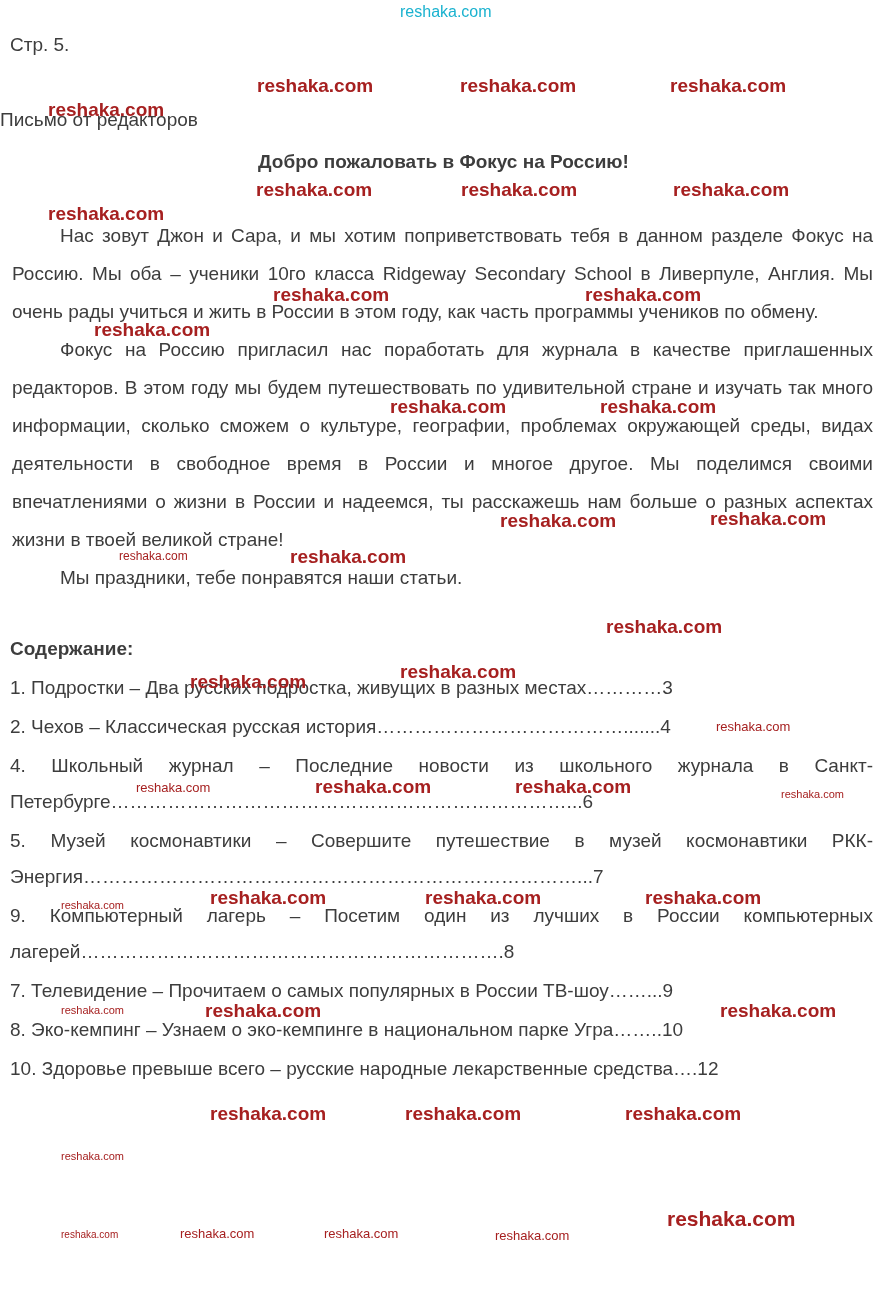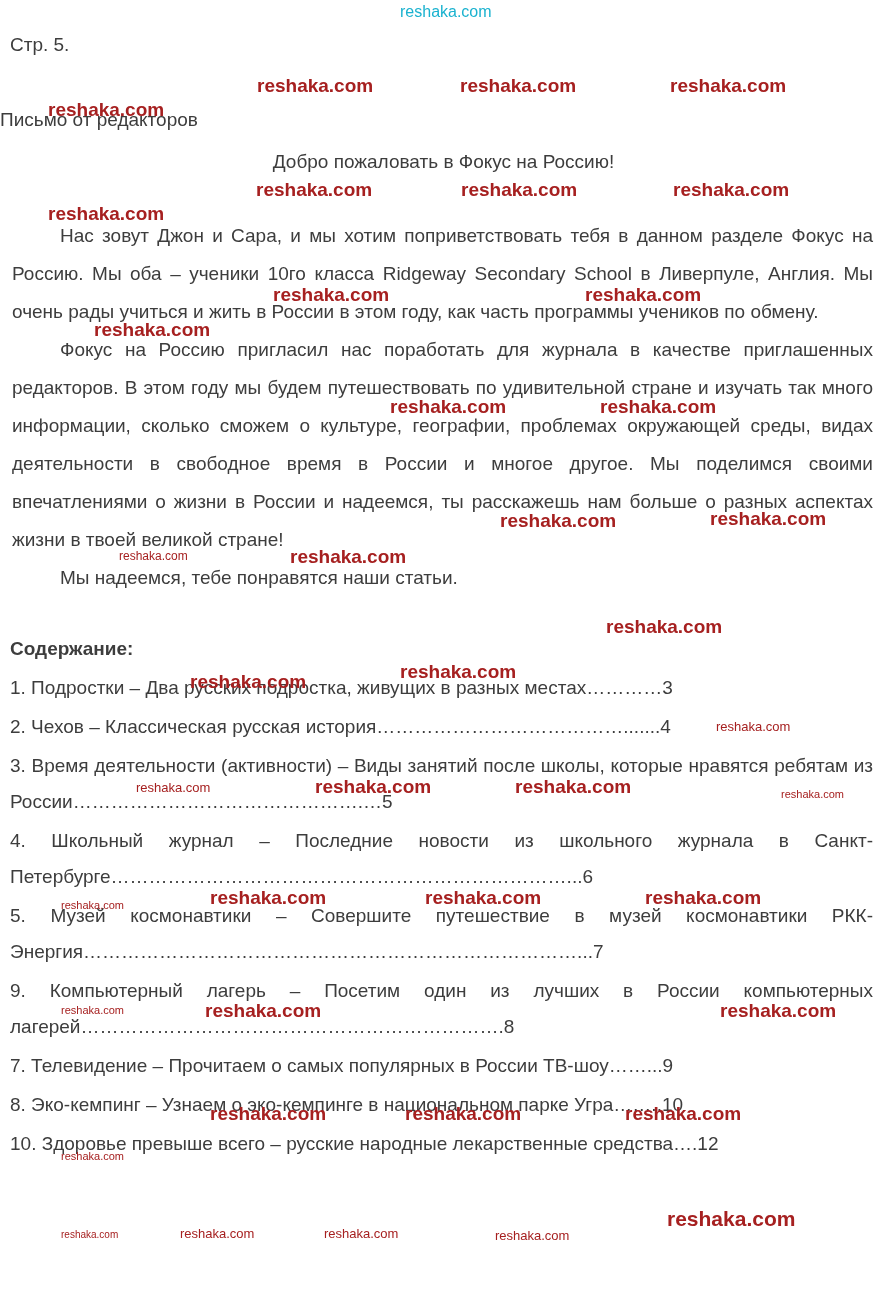--- a/index.html
+++ b/index.html
@@ -9,21 +9,21 @@
     height: 1292px;
     overflow: hidden;
     background: #ffffff;
     font-family: "Liberation Sans", sans-serif;
     font-size: 19px;
     line-height: 38px;
     color: #3d3d3d;
   }
   .page-label { margin: 26px 0 0 10px; }
   .subtitle { text-align: left; margin-top: 37px; }
-  .main-title { text-align: center; font-weight: normal; margin-top: 4px; }
+  .main-title { text-align: center; font-weight: bold; margin-top: 4px; }
   .para {
     margin: 0 14px 0 12px;
     text-align: justify;
     text-indent: 48px;
   }
   .para-first { margin-top: 36px; }
   .toc-heading { font-weight: bold; margin: 33px 0 0 10px; }
   .toc { margin: 2px 14px 0 10px; }
   .toc-item {
     line-height: 36px;
@@ -47,28 +47,27 @@
   <div class="page-label">Стр. 5.</div>
 
   <div class="subtitle">Письмо от редакторов</div>
 
   <div class="main-title">Добро пожаловать в Фокус на Россию!</div>
 
   <p class="para para-first">Нас зовут Джон и Сара, и мы хотим поприветствовать тебя в данном разделе Фокус на Россию. Мы оба – ученики 10го класса Ridgeway Secondary School в Ливерпуле, Англия. Мы очень рады учиться и жить в России в этом году, как часть программы учеников по обмену.</p>
 
   <p class="para">Фокус на Россию пригласил нас поработать для журнала в качестве приглашенных редакторов. В этом году мы будем путешествовать по удивительной стране и изучать так много информации, сколько сможем о культуре, географии, проблемах окружающей среды, видах деятельности в свободное время в России и многое другое. Мы поделимся своими впечатлениями о жизни в России и надеемся, ты расскажешь нам больше о разных аспектах жизни в твоей великой стране!</p>
 
-  <p class="para">Мы надеемся, тебе понравятся наши статьи.</p>
+  <p class="para">Мы праздники, тебе понравятся наши статьи.</p>
 
   <div class="toc-heading">Содержание:</div>
 
   <div class="toc">
     <div class="toc-item">1. Подростки – Два русских подростка, живущих в разных местах…………3</div>
     <div class="toc-item">2. Чехов – Классическая русская история………………………………….......4</div>
-    <div class="toc-item">3. Время деятельности (активности) – Виды занятий после школы, которые нравятся ребятам из России……………………………………….…5</div>
     <div class="toc-item">4. Школьный журнал – Последние новости из школьного журнала в Санкт-Петербурге………………………………………………………………...6</div>
     <div class="toc-item">5. Музей космонавтики – Совершите путешествие в музей космонавтики РКК-Энергия……………………………………………………………………...7</div>
     <div class="toc-item">9. Компьютерный лагерь – Посетим один из лучших в России компьютерных лагерей………………………………………………………….8</div>
     <div class="toc-item">7. Телевидение – Прочитаем о самых популярных в России ТВ-шоу……...9</div>
     <div class="toc-item">8. Эко-кемпинг – Узнаем о эко-кемпинге в национальном парке Угра……..10</div>
     <div class="toc-item">10. Здоровье превыше всего – русские народные лекарственные средства….12</div>
   </div>
 
   <div class="wm-layer" id="watermark-layer">
       <span class="wm" style="left: 394px; top: 2px; font-size: 16px; font-weight: 400; color: rgb(26, 178, 207);">reshaka.com</span>

